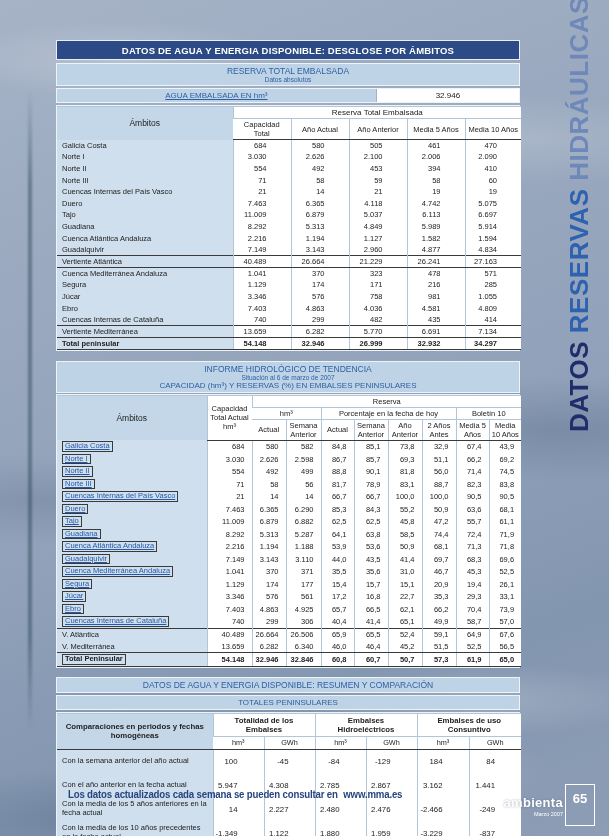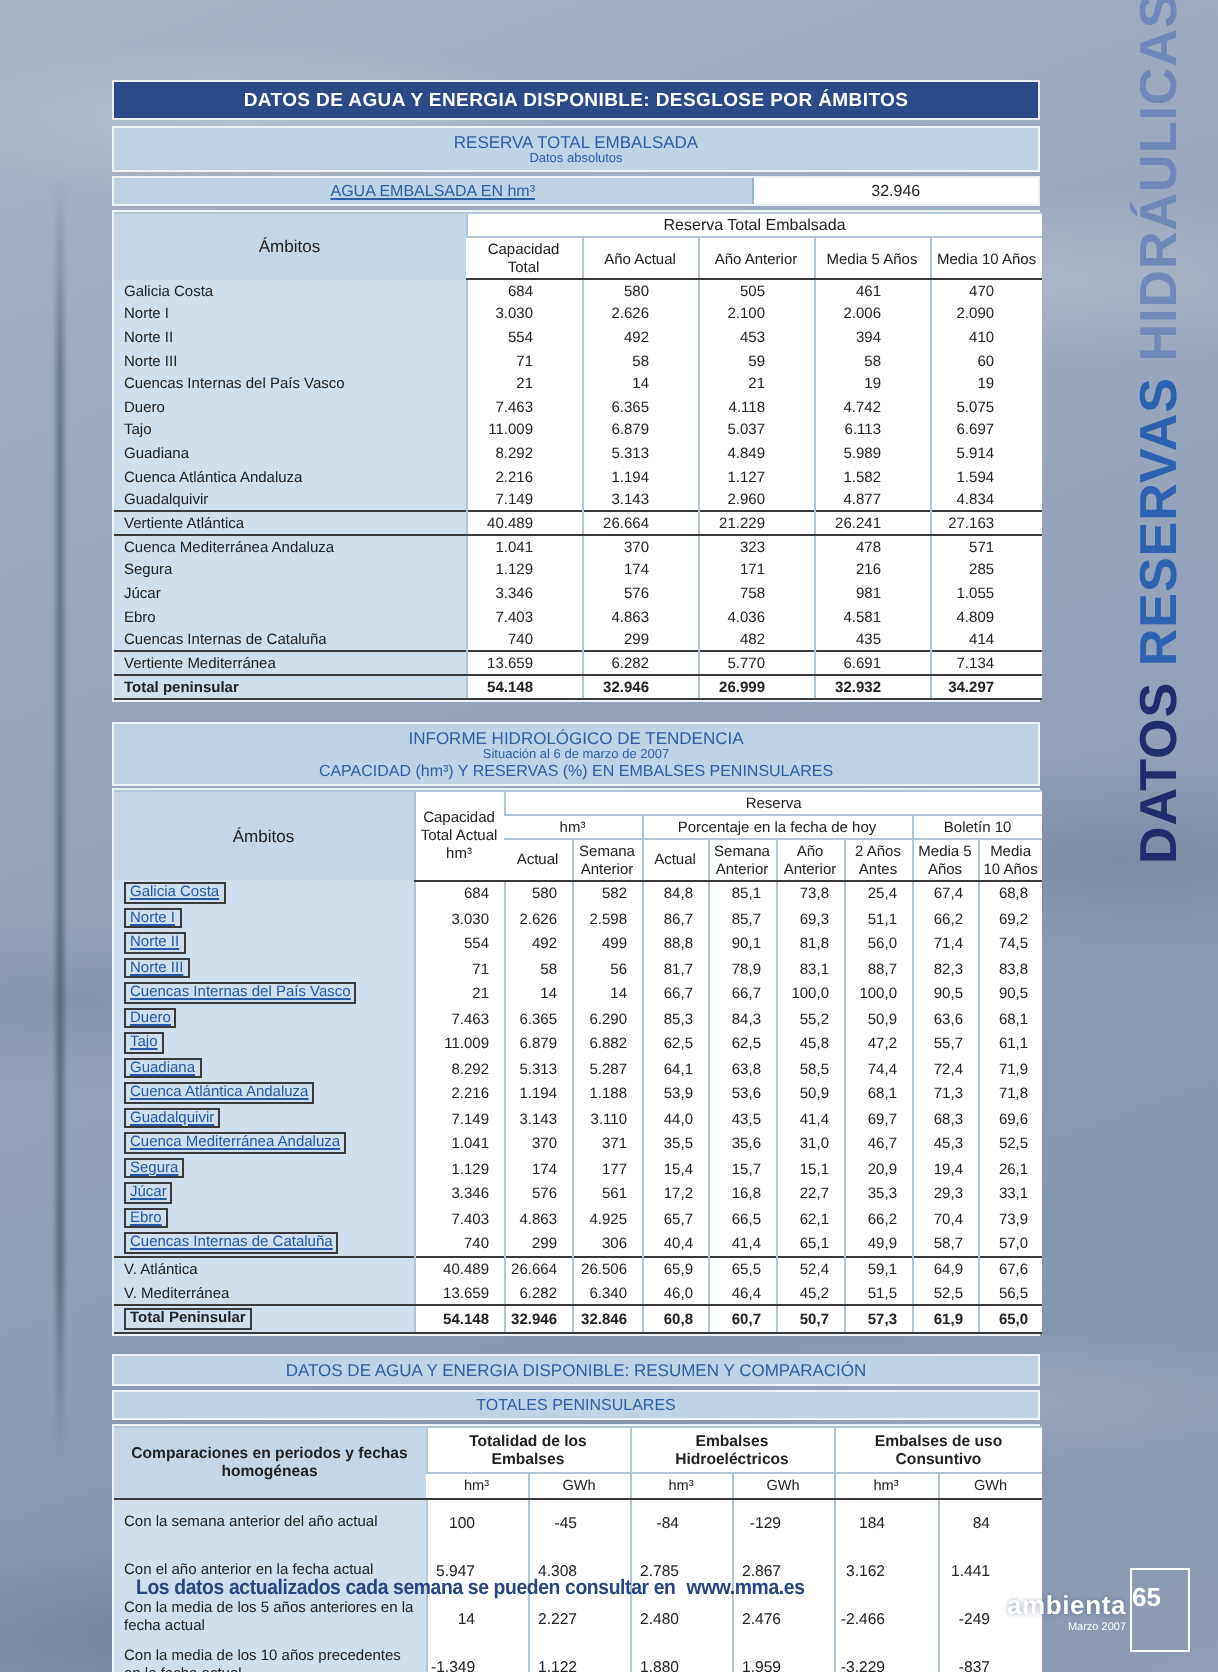--- a/index.html
+++ b/index.html
@@ -62,21 +62,21 @@
   .t3 th.grp { font-weight:bold; font-size:7.8px; padding:2px 17px; }
   .t3 th.unit { border-top:1px solid #b3c6d8; font-size:7.3px; padding:1px 0 2px; }
 
   .footer-note { position:absolute; left:68px; top:788px; color:#27457f; font-weight:bold;
     font-size:10.5px; white-space:nowrap; transform:scaleX(.92); transform-origin:left; letter-spacing:-.2px; }
   .footer-note a { color:#27457f; text-decoration:none; margin-left:6px; }
   .mag { position:absolute; right:46px; top:795px; text-align:right; color:#fff; }
   .mag-name { font-weight:bold; font-size:13px; letter-spacing:.3px; text-shadow:0 0 2px rgba(60,80,110,.5); }
   .mag-date { font-size:5.5px; margin-top:1px; }
   .page-box { position:absolute; right:14px; top:784px; width:30px; height:42px;
-    border:1px solid #fff; color:#fff; font-weight:bold; font-size:13px; padding-top:6px; }
+    border:1px solid #fff; color:#fff; font-weight:bold; font-size:13px; text-align:center; padding-top:6px; }
   .side-title { position:absolute; right:14px; top:22px; height:410px;
     writing-mode:vertical-rl; transform:rotate(180deg); white-space:nowrap;
     font-weight:bold; font-size:26px; letter-spacing:.5px; }
 </style>
 </head>
 <body>
 
 <div class="page">
   <div class="gutter-shadow"></div>
 
@@ -310,23 +310,23 @@
         </thead>
         <tbody id="t2-body">
             <tr>
               <td class="lbl"><span class="rowlink">Galicia Costa</span></td>
               <td class="num">684</td>
               <td class="num">580</td>
               <td class="num">582</td>
               <td class="num">84,8</td>
               <td class="num">85,1</td>
               <td class="num">73,8</td>
-              <td class="num">25,4</td>
+              <td class="num">32,9</td>
               <td class="num">67,4</td>
-              <td class="num">68,8</td>
+              <td class="num">43,9</td>
             </tr>
             <tr>
               <td class="lbl"><span class="rowlink">Norte I</span></td>
               <td class="num">3.030</td>
               <td class="num">2.626</td>
               <td class="num">2.598</td>
               <td class="num">86,7</td>
               <td class="num">85,7</td>
               <td class="num">69,3</td>
               <td class="num">51,1</td>

